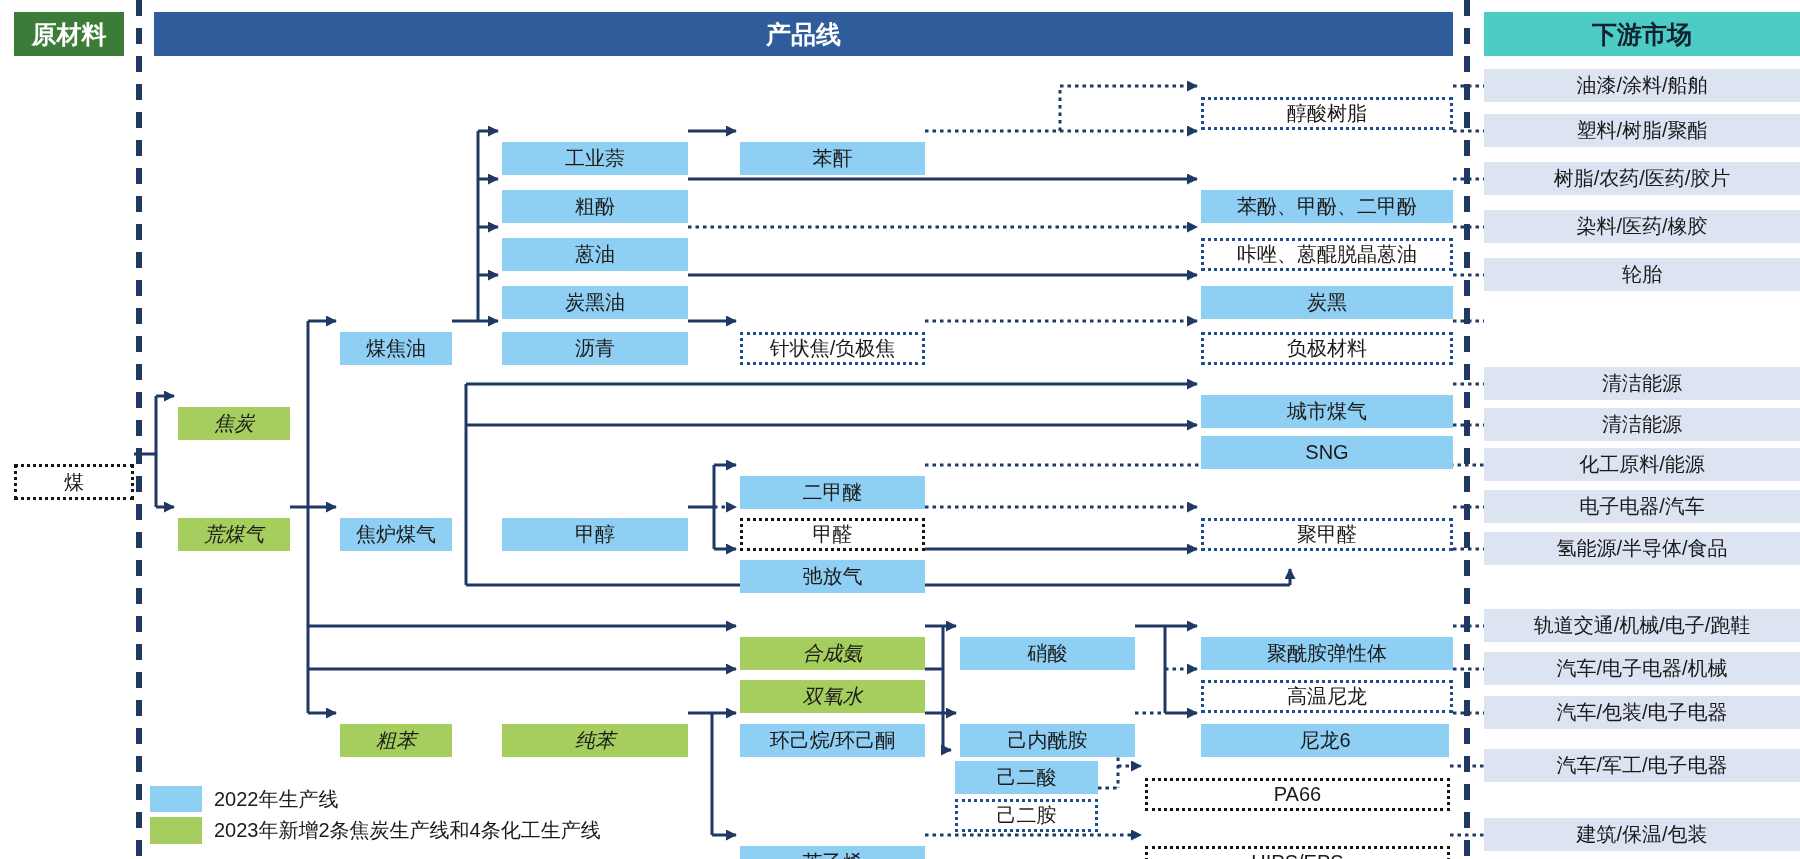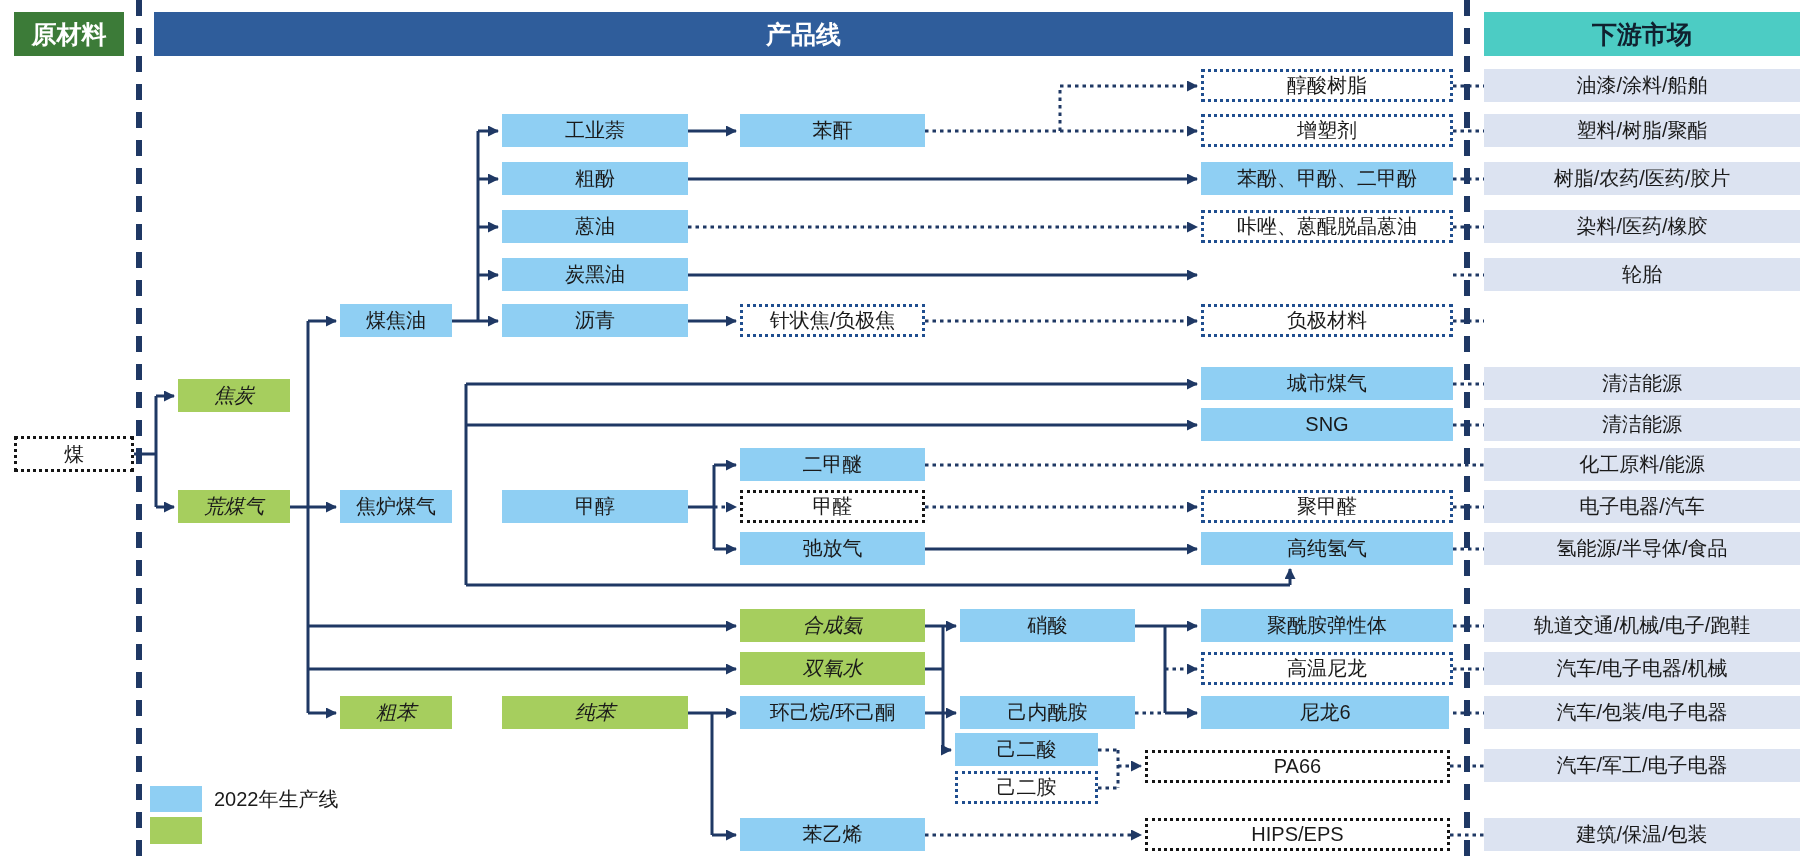--- a/index.html
+++ b/index.html
@@ -9,21 +9,21 @@
   svg.wires{position:absolute;left:0;top:0;z-index:0;}
   .ln{fill:none;stroke:#1F3864;stroke-width:3;}
   .dt{stroke-dasharray:3.5 4;}
   .divider{fill:none;stroke:#1F3864;stroke-width:6;stroke-dasharray:16 12;}
   .hdr{position:absolute;z-index:2;height:44px;top:12px;line-height:44px;text-align:center;
        font-size:25px;font-weight:bold;}
   .hdr-raw{left:14px;width:110px;background:#3C7B38;color:#fff;}
   .hdr-prod{left:154px;width:1299px;background:#2F5D9B;color:#fff;}
   .hdr-down{left:1484px;width:316px;background:#4CCCC4;color:#10212f;}
   .nd{position:absolute;z-index:1;height:33px;line-height:30px;text-align:center;
-      font-size:20px;background:#fff;line-height:33px;}
+      font-size:20px;background:#fff;line-height:33px;margin-top:28px;}
   .blue{background:#8FCFF3;}
   .green{background:#A6CE5E;font-style:italic;}
   .dotb{background:#fff;border:3px dotted #1F4E8F;line-height:27px;}
   .dotk{background:#fff;border:3px dotted #151515;line-height:27px;}
   .mkt{position:absolute;z-index:1;left:1484px;width:316px;height:33px;line-height:33px;
        text-align:center;font-size:20px;background:#DCE3F1;}
   .sw{position:absolute;z-index:1;width:52px;}
   .sw-blue{left:150px;top:786px;height:26px;background:#8FCFF3;}
   .sw-green{left:150px;top:817px;height:27px;background:#A6CE5E;}
   .lg-label{position:absolute;z-index:1;left:214px;height:27px;line-height:27px;font-size:20px;}
@@ -152,28 +152,27 @@
   <div class="nd green" style="left:740px;top:652px;width:185px">双氧水</div>
   <div class="nd blue" style="left:740px;top:696px;width:185px">环己烷/环己酮</div>
   <div class="nd blue" style="left:740px;top:818px;width:185px">苯乙烯</div>
 
   <div class="nd blue" style="left:960px;top:609px;width:175px">硝酸</div>
   <div class="nd blue" style="left:960px;top:696px;width:175px">己内酰胺</div>
   <div class="nd blue" style="left:955px;top:733px;width:143px">己二酸</div>
   <div class="nd dotb" style="left:955px;top:771px;width:143px">己二胺</div>
 
   <div class="nd dotb" style="left:1201px;top:69px;width:252px">醇酸树脂</div>
-  <div class="nd dotb" style="left:1201px;top:114px;width:252px">增塑剂</div>
   <div class="nd blue" style="left:1201px;top:162px;width:252px">苯酚、甲酚、二甲酚</div>
   <div class="nd dotb" style="left:1201px;top:210px;width:252px">咔唑、蒽醌脱晶蒽油</div>
+  <div class="nd blue" style="left:1201px;top:258px;width:252px">炭黑</div>
   <div class="nd dotb" style="left:1201px;top:304px;width:252px">负极材料</div>
   <div class="nd blue" style="left:1201px;top:367px;width:252px">城市煤气</div>
   <div class="nd blue" style="left:1201px;top:408px;width:252px">SNG</div>
   <div class="nd dotb" style="left:1201px;top:490px;width:252px">聚甲醛</div>
-  <div class="nd blue" style="left:1201px;top:532px;width:252px">高纯氢气</div>
   <div class="nd blue" style="left:1201px;top:609px;width:252px">聚酰胺弹性体</div>
   <div class="nd dotb" style="left:1201px;top:652px;width:252px">高温尼龙</div>
   <div class="nd blue" style="left:1201px;top:696px;width:248px">尼龙6</div>
   <div class="nd dotk" style="left:1145px;top:750px;width:305px">PA66</div>
   <div class="nd dotk" style="left:1145px;top:818px;width:305px">HIPS/EPS</div>
 
   <div class="mkt" style="top:69px">油漆/涂料/船舶</div>
   <div class="mkt" style="top:114px">塑料/树脂/聚酯</div>
   <div class="mkt" style="top:162px">树脂/农药/医药/胶片</div>
   <div class="mkt" style="top:210px">染料/医药/橡胶</div>
@@ -185,14 +184,15 @@
   <div class="mkt" style="top:490px">电子电器/汽车</div>
   <div class="mkt" style="top:609px">轨道交通/机械/电子/跑鞋</div>
   <div class="mkt" style="top:652px">汽车/电子电器/机械</div>
   <div class="mkt" style="top:696px">汽车/包装/电子电器</div>
   <div class="mkt" style="top:749px">汽车/军工/电子电器</div>
   <div class="mkt" style="top:818px">建筑/保温/包装</div>
 
   <div class="sw sw-blue"></div>
   <div class="lg-label" style="top:786px">2022年生产线</div>
   <div class="sw sw-green"></div>
+  <div class="lg-label" style="top:817px">2023年新增2条焦炭生产线和4条化工生产线</div>
 
 </div>
 
 </body></html>

